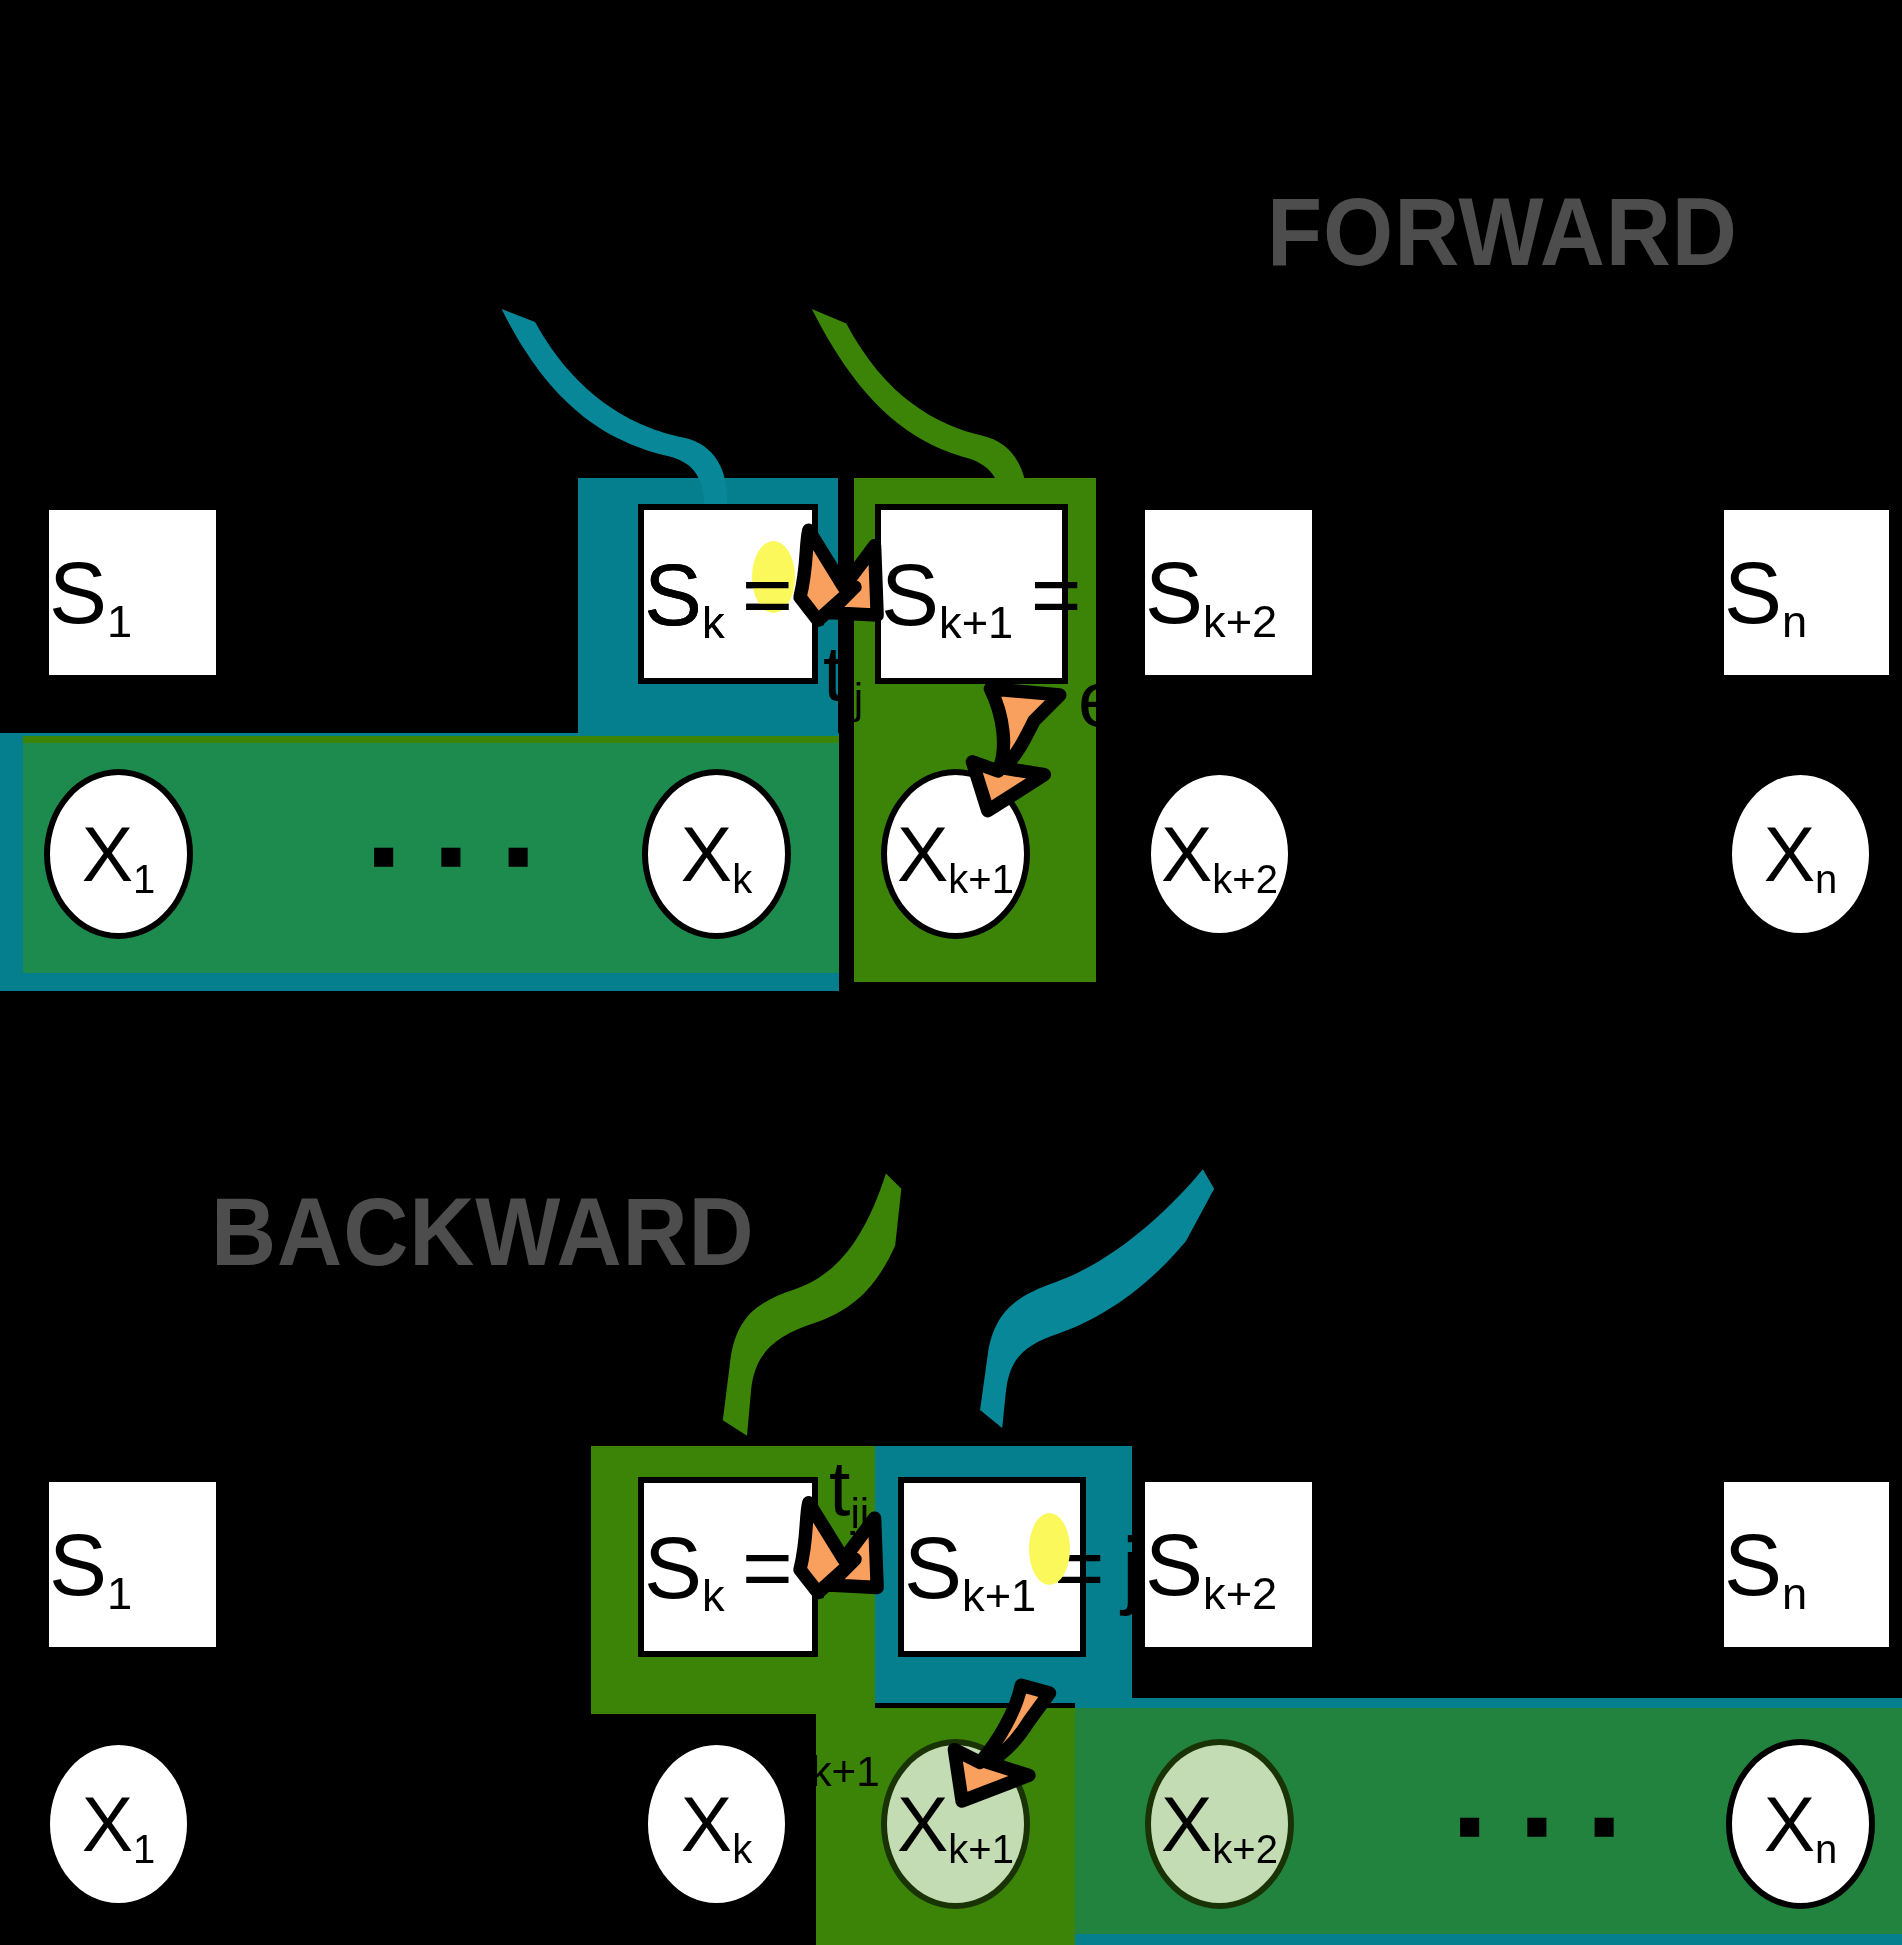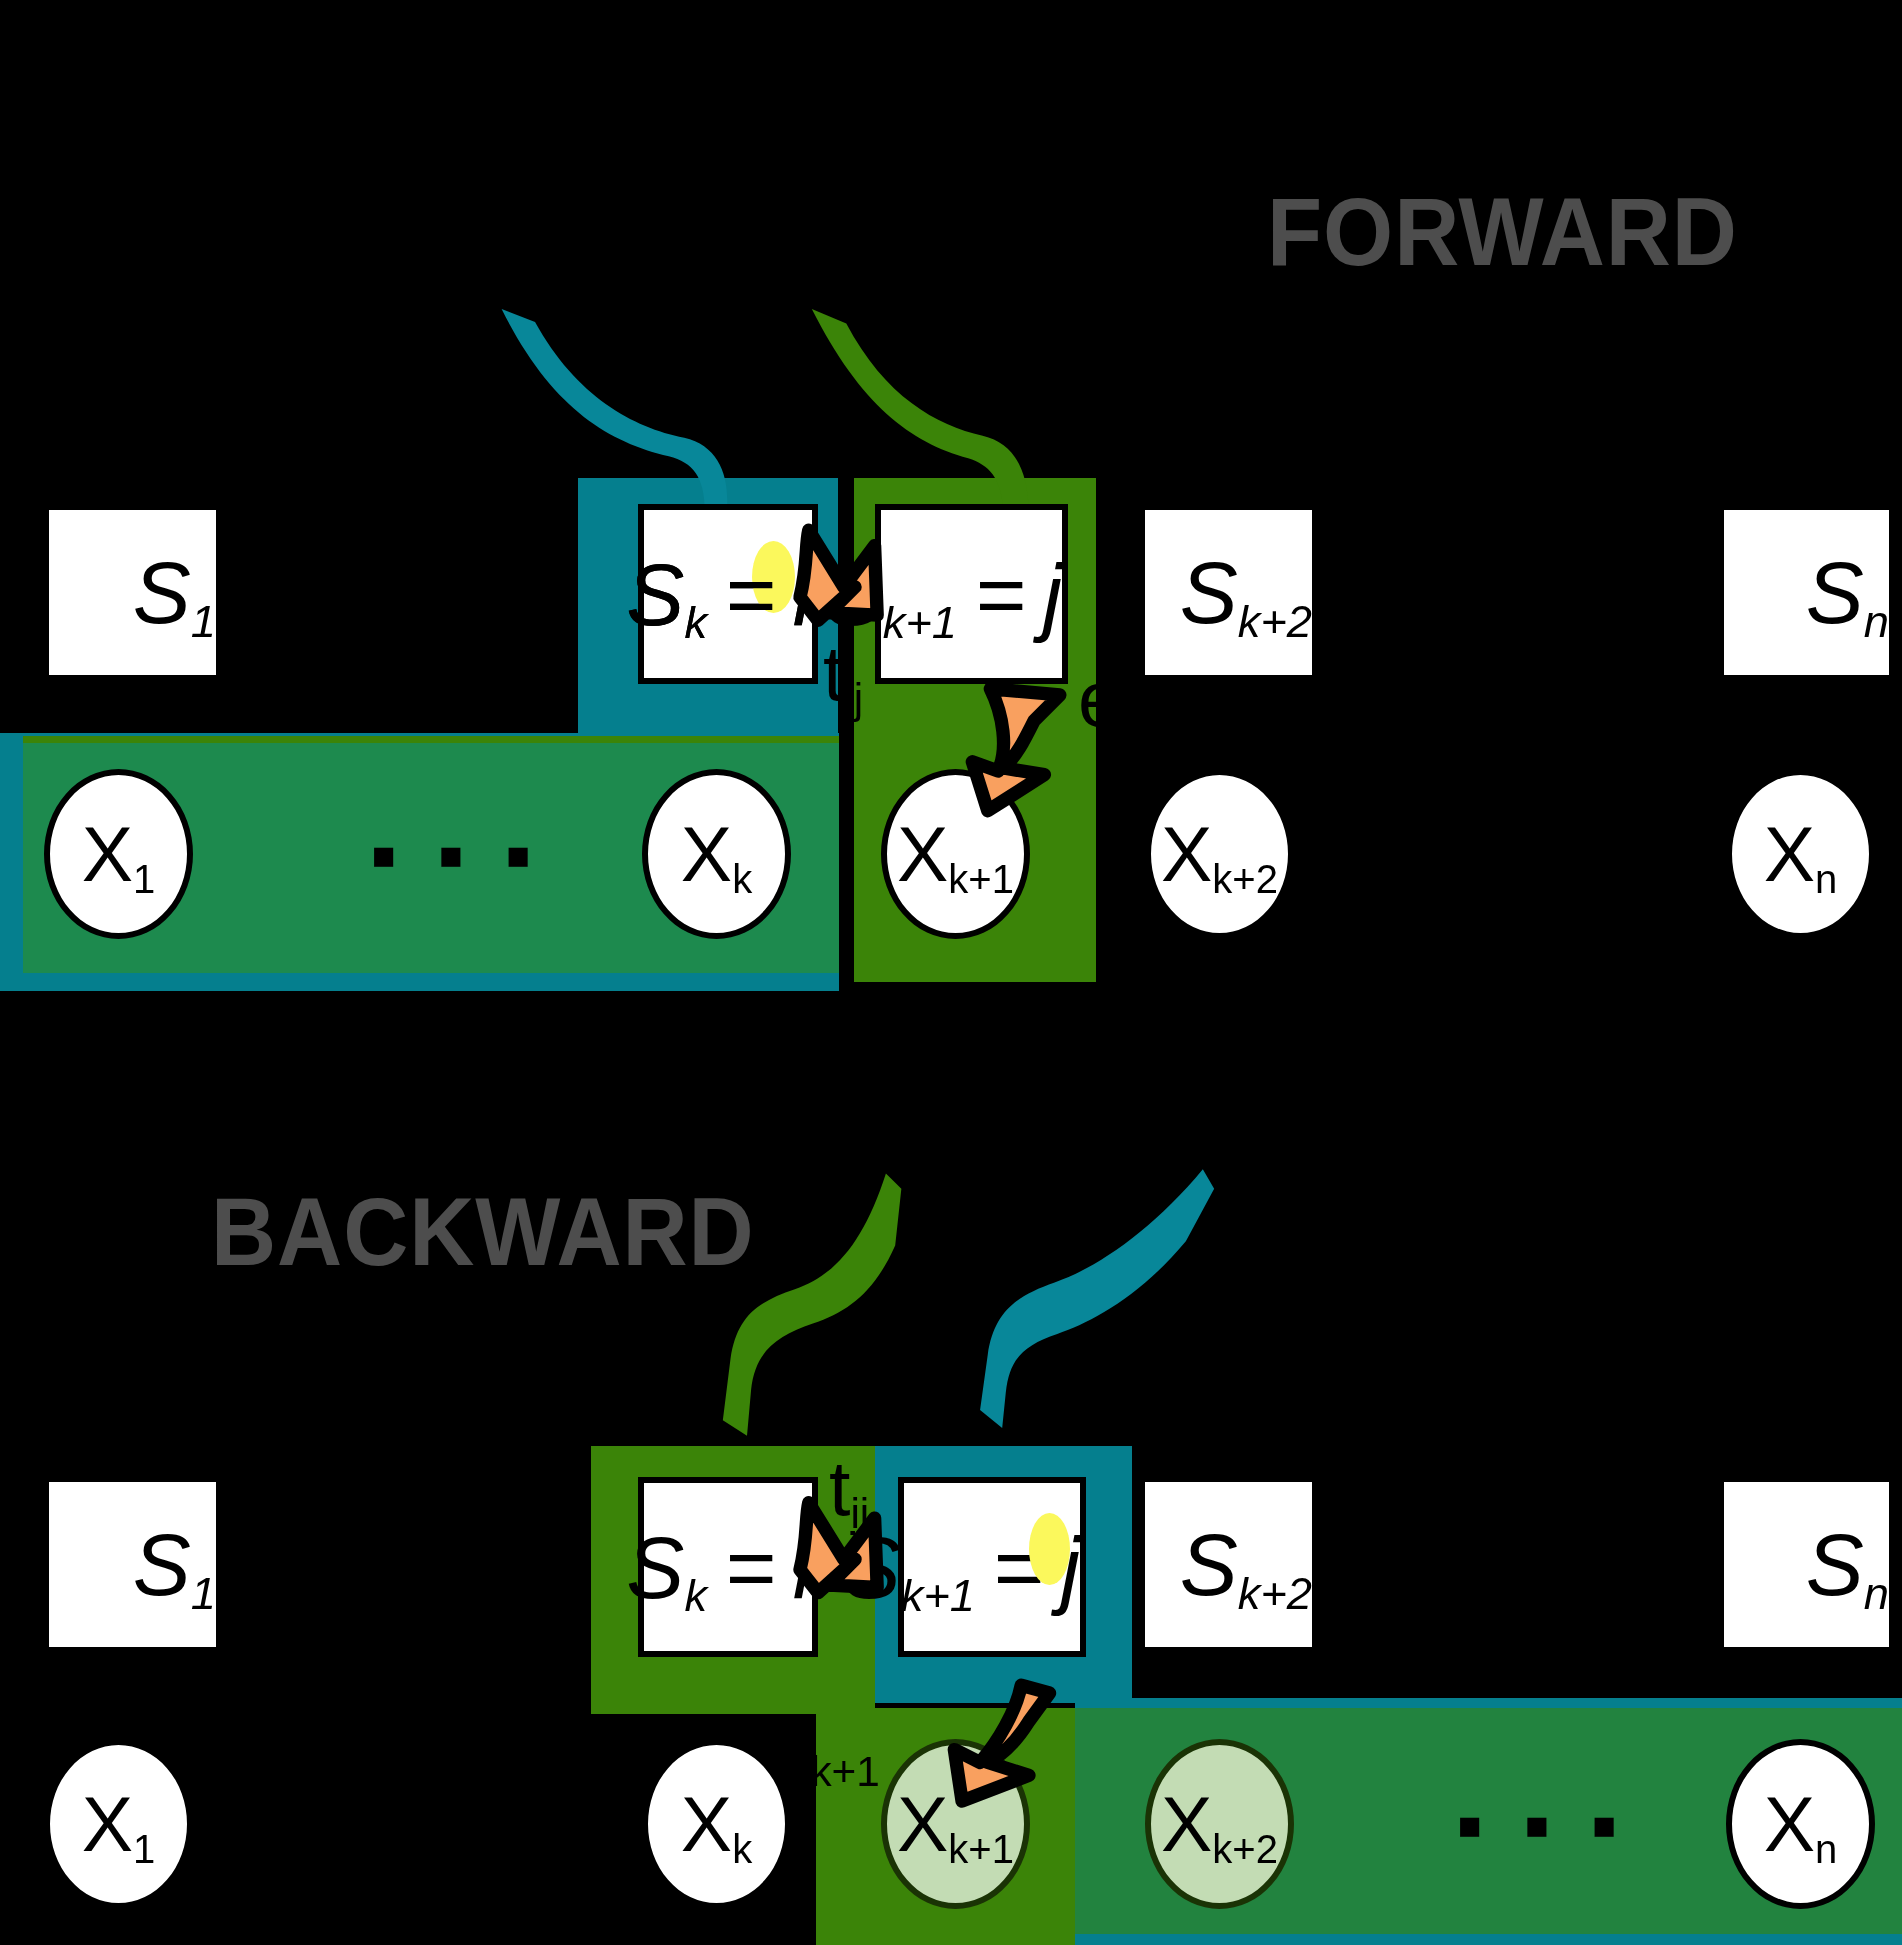--- a/index.html
+++ b/index.html
@@ -30,21 +30,21 @@
   .band-teal{background:#057f8e;}
   .band-green{background:#3b8408;}
   .band-sea{background:#1d8a4e;}
   .band-seagreen-dark{background:#22833f;}
 
   
   .sbox{
     position:absolute;
     background:#ffffff;
     box-sizing:border-box;
-    display:flex;align-items:center;justify-content:flex-end;font-style:italic;
+    display:flex;align-items:center;justify-content:flex-start;
   }
   .sbox.bordered{border:6.7px solid #000;}
   .sbox .lbl{
     font-size:87px;
     color:#000;
     line-height:1;
     white-space:nowrap;
     font-family:"Liberation Sans", sans-serif;
     position:relative;
   }

